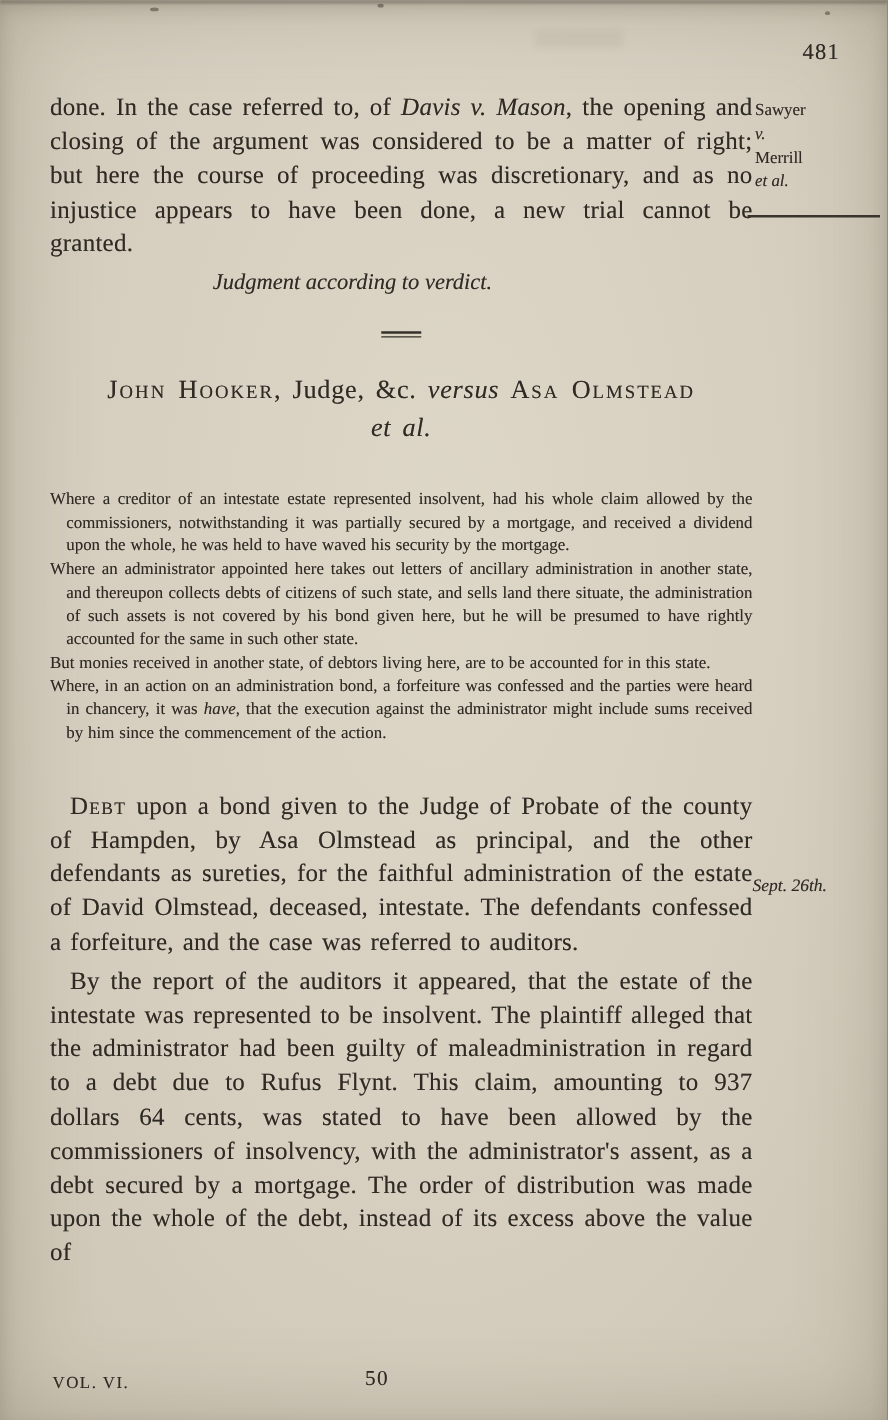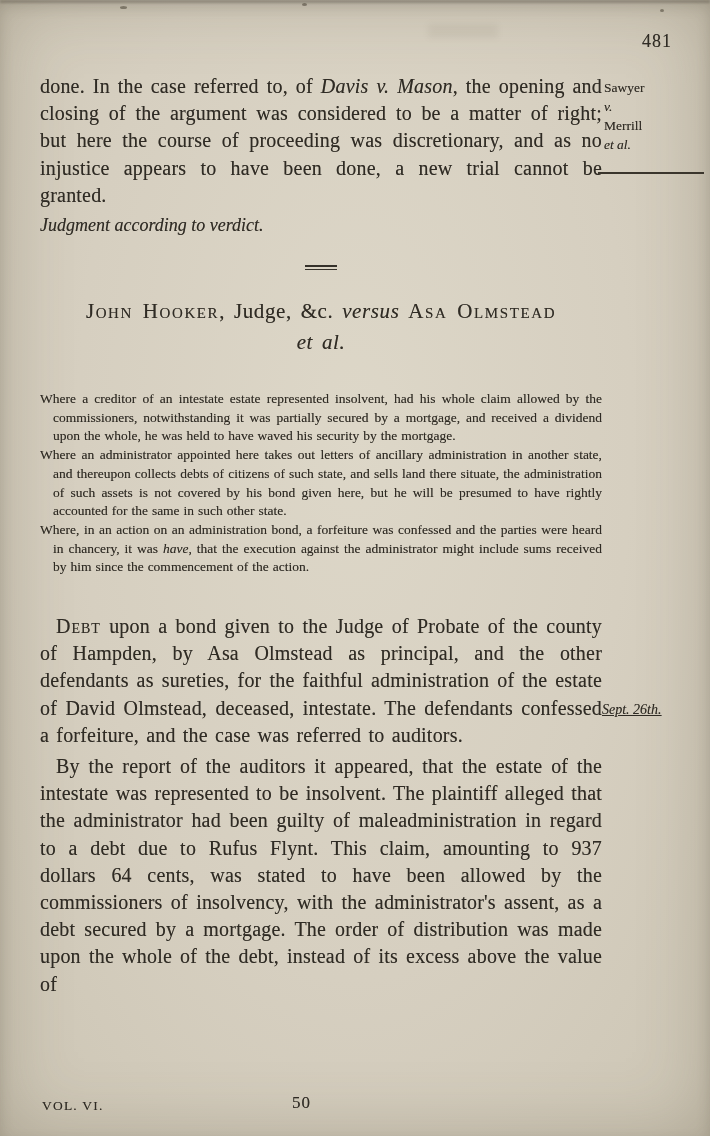--- a/index.html
+++ b/index.html
@@ -28,21 +28,21 @@
   }
   .page-number { position:absolute; top:31px; right:38px; font-size:18px; letter-spacing:1px; }
 
   .textcol { position:absolute; top:73px; left:40px; width:562px; }
 
   .body-p {
     font-size:20px; line-height:27.2px;
     text-align:justify; word-spacing:2px; letter-spacing:0.2px;
   }
   .indent { text-indent:16px; }
-  .judgment { text-align:left; padding-right:78px; font-size:18px; line-height:27px; margin-top:3px; }
+  .judgment { text-align:center; padding-right:78px; font-size:18px; line-height:27px; margin-top:3px; }
   .italic { font-style:italic; }
 
   .divider {
     width:32px; height:5px; margin:26px auto 0;
     border-top:2px solid #35312a; border-bottom:1px solid #35312a;
   }
 
   .case-title {
     margin-top:26px; text-align:center;
     font-size:21px; line-height:31px; letter-spacing:0.6px; word-spacing:3px;
@@ -60,21 +60,21 @@
   .p-follow { margin-top:4px; }
   .sc-lead { font-variant:small-caps; letter-spacing:1px; }
 
   .sidenote-case {
     position:absolute; left:604px; top:78px; width:96px;
     text-align:left; font-size:13.5px; line-height:19px;
   }
   .side-rule { position:absolute; left:598px; top:172px; width:106px; border-top:2px solid #3a352c; }
   .sidenote-date {
     position:absolute; left:602px; top:702px; width:104px;
-    font-size:14px; font-style:italic;text-decoration:underline;
+    font-size:14px; font-style:italic;
   }
 
   .footer-vol { position:absolute; left:42px; top:1098px; font-size:13.5px; letter-spacing:1.2px; }
   .footer-sig { position:absolute; left:292px; top:1093px; font-size:17px; letter-spacing:1px; }
 </style>
 </head>
 <body>
 
 <div class="page">
   <div class="top-edge"></div>
@@ -94,20 +94,21 @@
     <div class="divider"></div>
 
     <div class="case-title">
       <div><span class="sc">John Hooker</span><span>, Judge, &amp;c.</span> <i>versus</i> <span class="sc">Asa Olmstead</span></div>
       <div><i>et al.</i></div>
     </div>
 
     <div class="headnotes">
       <p>Where a creditor of an intestate estate represented insolvent, had his whole claim allowed by the commissioners, notwithstanding it was partially secured by a mortgage, and received a dividend upon the whole, he was held to have waved his security by the mortgage.</p>
       <p>Where an administrator appointed here takes out letters of ancillary administration in another state, and thereupon collects debts of citizens of such state, and sells land there situate, the administration of such assets is not covered by his bond given here, but he will be presumed to have rightly accounted for the same in such other state.</p>
+      <p>But monies received in another state, of debtors living here, are to be accounted for in this state.</p>
       <p><span>Where, in an action on an administration bond, a forfeiture was confessed and the parties were heard in chancery, it was</span> <i>have</i><span>, that the execution against the administrator might include sums received by him since the commencement of the action.</span></p>
     </div>
 
     <p class="body-p indent p-debt"><span class="sc-lead">Debt</span> <span>upon a bond given to the Judge of Probate of the county of Hampden, by Asa Olmstead as principal, and the other defendants as sureties, for the faithful administration of the estate of David Olmstead, deceased, intestate.  The defendants confessed a forfeiture, and the case was referred to auditors.</span></p>
 
     <p class="body-p indent p-follow">By the report of the auditors it appeared, that the estate of the intestate was represented to be insolvent.  The plaintiff alleged that the administrator had been guilty of maleadministration in regard to a debt due to Rufus Flynt.  This claim, amounting to 937 dollars 64 cents, was stated to have been allowed by the commissioners of insolvency, with the administrator's assent, as a debt secured by a mortgage.  The order of distribution was made upon the whole of the debt, instead of its excess above the value of</p>
 
   </div>
 
   <div class="sidenote-case">

